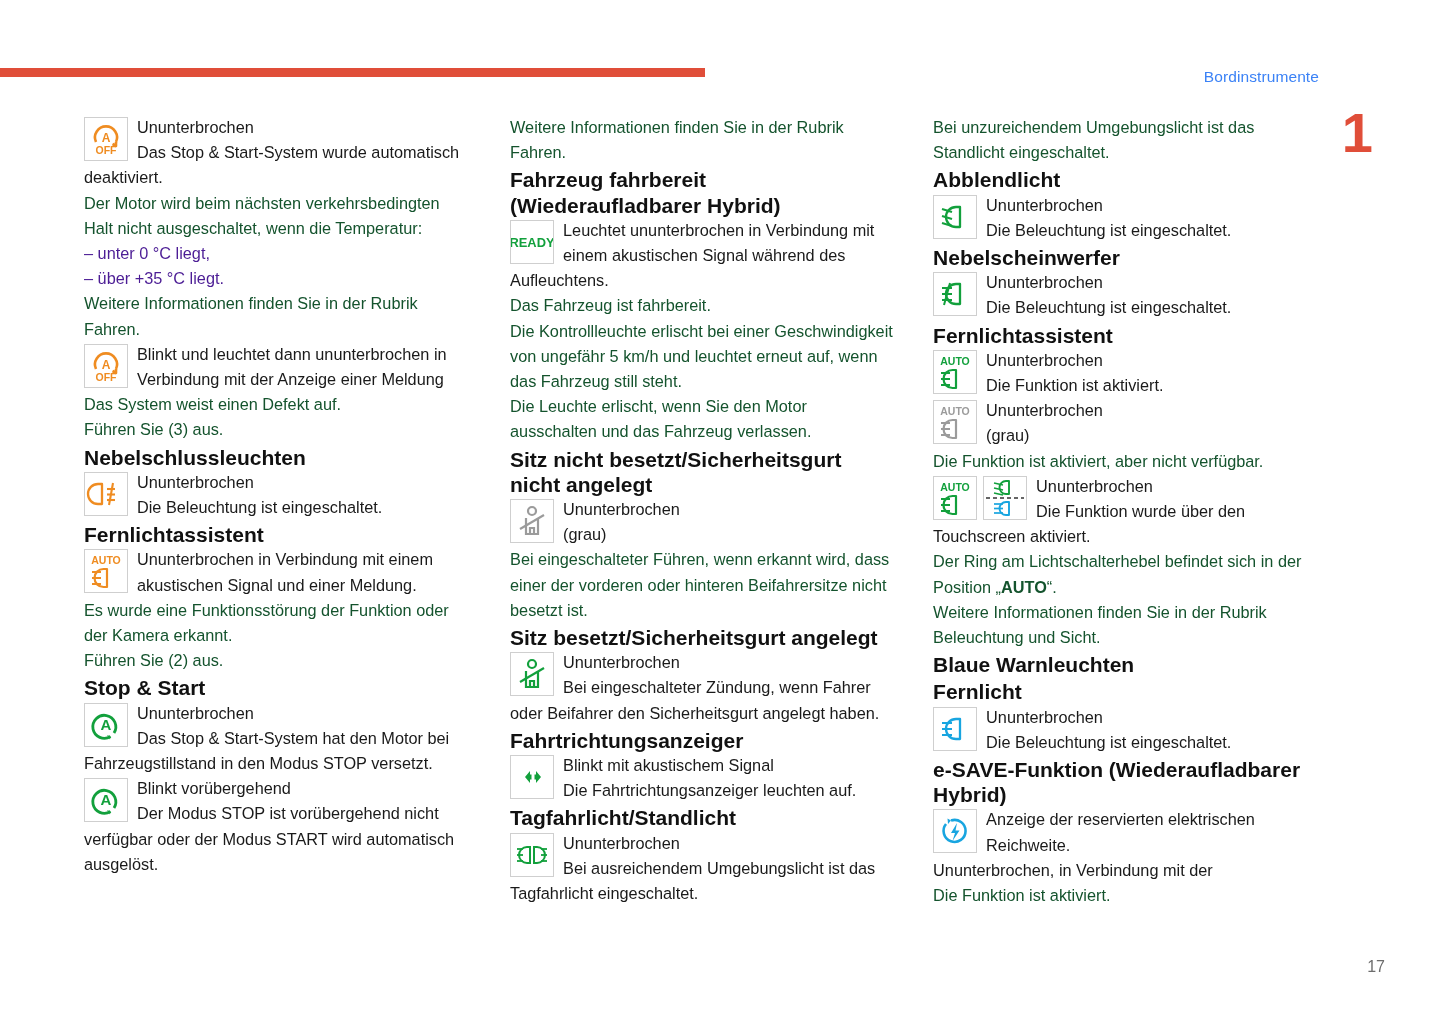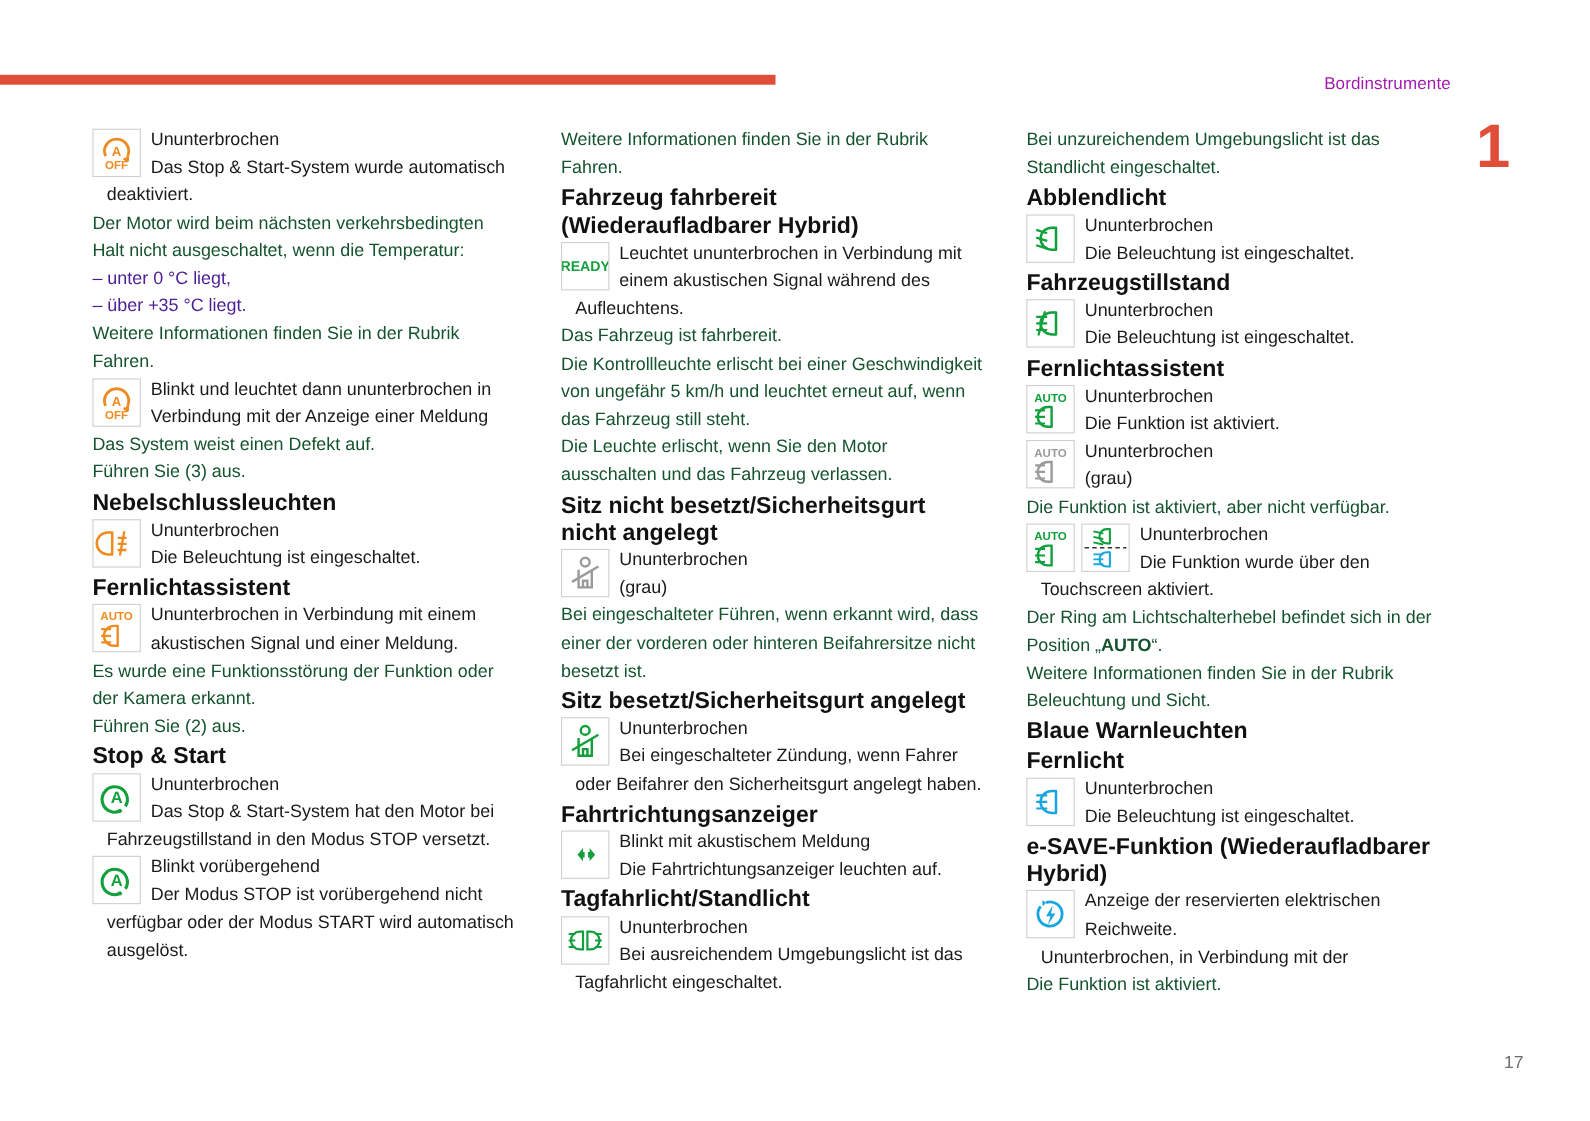--- a/index.html
+++ b/index.html
@@ -24,21 +24,21 @@
     top: 68px;
     width: 705px;
     height: 9px;
     background: #e04e39;
   }
   .header-title {
     position: absolute;
     right: 126px;
     top: 68px;
     font-size: 15.5px;
-    color: #a21caf;
+    color: #3b82f6;
     letter-spacing: 0.1px;
     white-space: nowrap;
   }
   .chapter-number {
     position: absolute;
     right: 72px;
     top: 105px;
     font-size: 56px;
     font-weight: bold;
     color: #e04e39;
@@ -104,21 +104,21 @@
     width: 44px;
     height: 44px;
     border: 1px solid #cfcfcf;
     display: flex;
     align-items: center;
     justify-content: center;
     background: #fff;
     flex: 0 0 auto;
   }
   .ic-pair { float: left; display: flex; gap: 6px; margin-right: 9px; margin-top: 2px;}
-  .block-text { display: block; margin-left: 13px; }
+  .block-text { display: block; }
 </style>
 </head>
 <body>
 
 <div class="page">
 
   <div class="top-rule"></div>
   <div class="header-title">Bordinstrumente</div>
   <div class="chapter-number">1</div>
   <div class="page-number">17</div>
@@ -297,21 +297,21 @@
 
       <div class="block">
         <span class="ic-wrap">
           <span class="ic">
             <svg width="42" height="40" viewBox="0 0 42 40">
               <path d="M14 20 L19 14 L19 17.5 L20.5 17.5 L20.5 22.5 L19 22.5 L19 26 Z" fill="#12a03c"></path>
               <path d="M30 20 L25 14 L25 17.5 L23.5 17.5 L23.5 22.5 L25 22.5 L25 26 Z" fill="#12a03c"></path>
             </svg>
           </span>
         </span>
-        <span class="block-text">Blinkt mit akustischem Meldung</span>
+        <span class="block-text">Blinkt mit akustischem Signal</span>
         <span class="block-text">Die Fahrtrichtungsanzeiger leuchten auf.</span>
       </div>
 
       <div class="head">Tagfahrlicht/Standlicht</div>
 
       <div class="block">
         <span class="ic-wrap">
           <span class="ic">
             <svg width="42" height="40" viewBox="0 0 42 40">
               <path d="M19 12 L19 28 L16 28 A8 8 0 0 1 16 12 Z" fill="none" stroke="#12a03c" stroke-width="2"></path>
@@ -345,21 +345,21 @@
               <line x1="8" y1="12" x2="18" y2="15" stroke="#12a03c" stroke-width="2"></line>
               <line x1="8" y1="19" x2="18" y2="22" stroke="#12a03c" stroke-width="2"></line>
               <line x1="8" y1="26" x2="18" y2="29" stroke="#12a03c" stroke-width="2"></line>
             </svg>
           </span>
         </span>
         <span class="block-text">Ununterbrochen</span>
         <span class="block-text">Die Beleuchtung ist eingeschaltet.</span>
       </div>
 
-      <div class="head">Fahrzeugstillstand</div>
+      <div class="head">Nebelscheinwerfer</div>
 
       <div class="block">
         <span class="ic-wrap">
           <span class="ic">
             <svg width="42" height="40" viewBox="0 0 42 40">
               <path d="M26 10 L26 30 L22 30 A10 10 0 0 1 22 10 Z" fill="none" stroke="#12a03c" stroke-width="2.3" stroke-linejoin="round"></path>
               <line x1="8" y1="14" x2="18" y2="14" stroke="#12a03c" stroke-width="2"></line>
               <line x1="8" y1="20" x2="18" y2="20" stroke="#12a03c" stroke-width="2"></line>
               <line x1="8" y1="26" x2="18" y2="26" stroke="#12a03c" stroke-width="2"></line>
               <path d="M16 9 L10 31" stroke="#12a03c" stroke-width="2" fill="none"></path>

